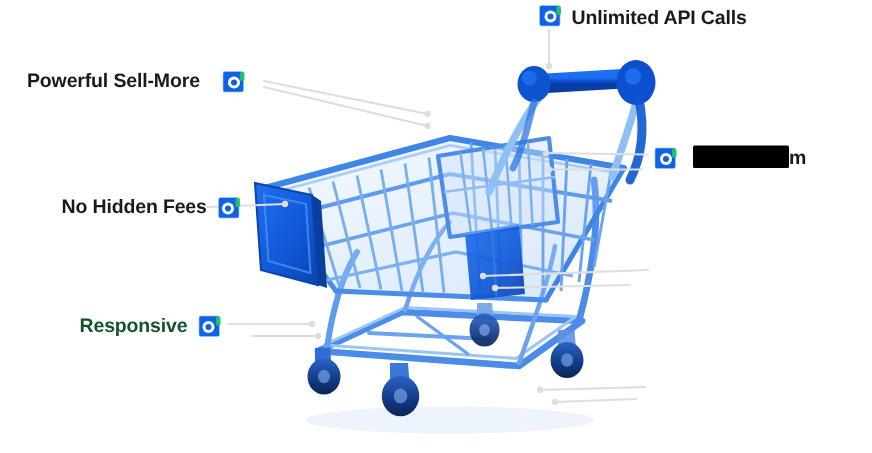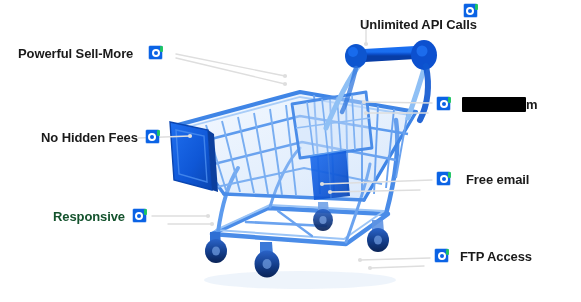--- a/index.html
+++ b/index.html
@@ -34,21 +34,21 @@
     top: 0;
     width: 581px;
     height: 302px;
     pointer-events: none;
   }
 
   
   .callout {
     position: absolute;
     display: flex;
-    align-items: flex-start;
+    align-items: flex-end;
     white-space: nowrap;
   }
   .callout.right-label { flex-direction: row; }
   .callout.left-label  { flex-direction: row; }
 
   .callout-label {
     font-size: 13px;
     font-weight: bold;
     color: #1a1a1a;
     letter-spacing: -0.1px;
@@ -108,21 +108,21 @@
     background: #1ec760;
     border-radius: 1px;
     opacity: 0.95;
   }
 
   .gap-sm { width: 8px; }
   .gap-md { width: 12px; }
   .gap-lg { width: 16px; }
 
   
-  .callout.top-callout { align-items: flex-end; flex-direction: column; }
+  .callout.top-callout { align-items: flex-start; }
 </style>
 </head>
 <body>
 
 <div id="stage">
 
   <svg id="cart-illustration" viewBox="0 0 300 290" aria-hidden="true">
     <defs>
       <linearGradient id="gBasket" x1="0" y1="0" x2="1" y2="1">
         <stop offset="0%" stop-color="#d9eaff"></stop>
@@ -334,37 +334,23 @@
   </div>
 
   <div class="callout left-label" style="left:17px; top:130px;margin-left:24px;">
     <span class="callout-label">No Hidden Fees</span>
     <span class="gap-sm"></span>
     <span class="bullet">
       <span class="corner-accent"></span>
     </span>
   </div>
 
-  <div class="callout right-label" style="left:437px; top:172px;">
-    <span class="bullet">
-      <span class="corner-accent"></span>
-    </span>
-    <span class="gap-lg"></span>
-    <span class="callout-label">Free email</span>
-  </div>
 
   <div class="callout left-label" style="left:53px; top:209px;">
     <span class="callout-label soft">Responsive</span>
     <span class="gap-sm"></span>
     <span class="bullet">
       <span class="corner-accent"></span>
     </span>
   </div>
 
-  <div class="callout right-label" style="left:435px; top:249px;">
-    <span class="bullet">
-      <span class="corner-accent"></span>
-    </span>
-    <span class="gap-md"></span>
-    <span class="callout-label">FTP Access</span>
-  </div>
 
 </div>
 
 </body></html>

